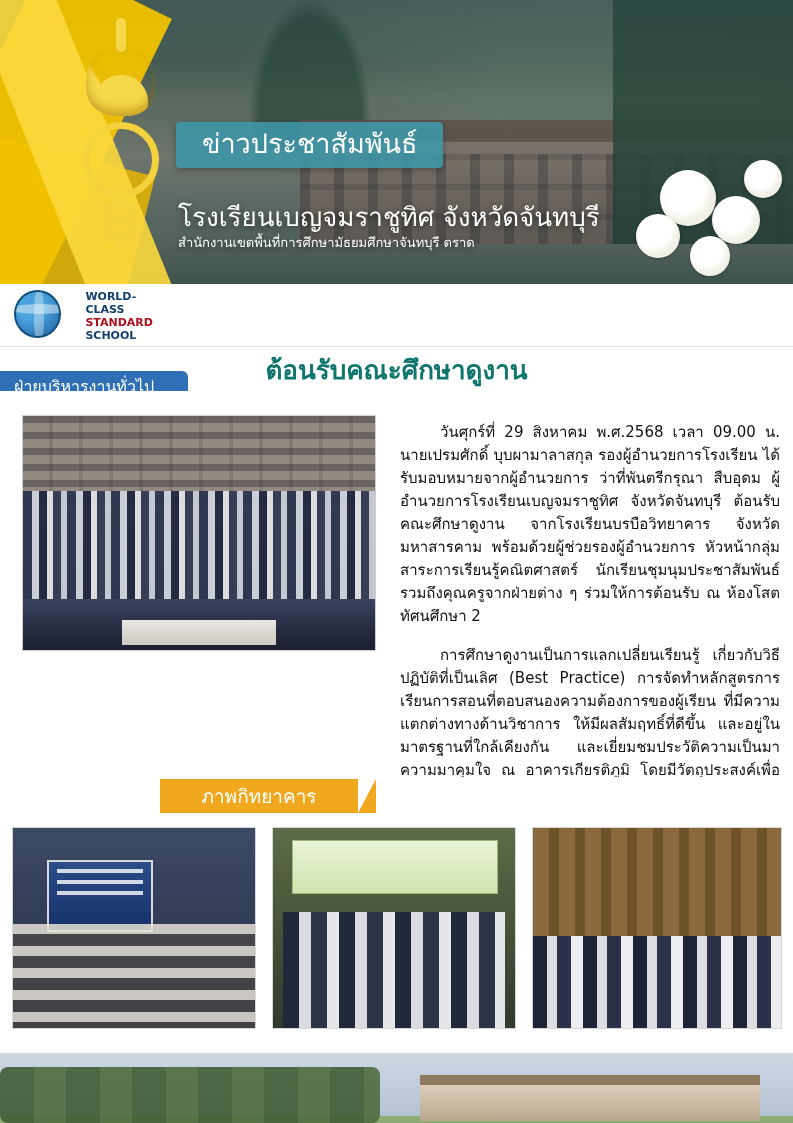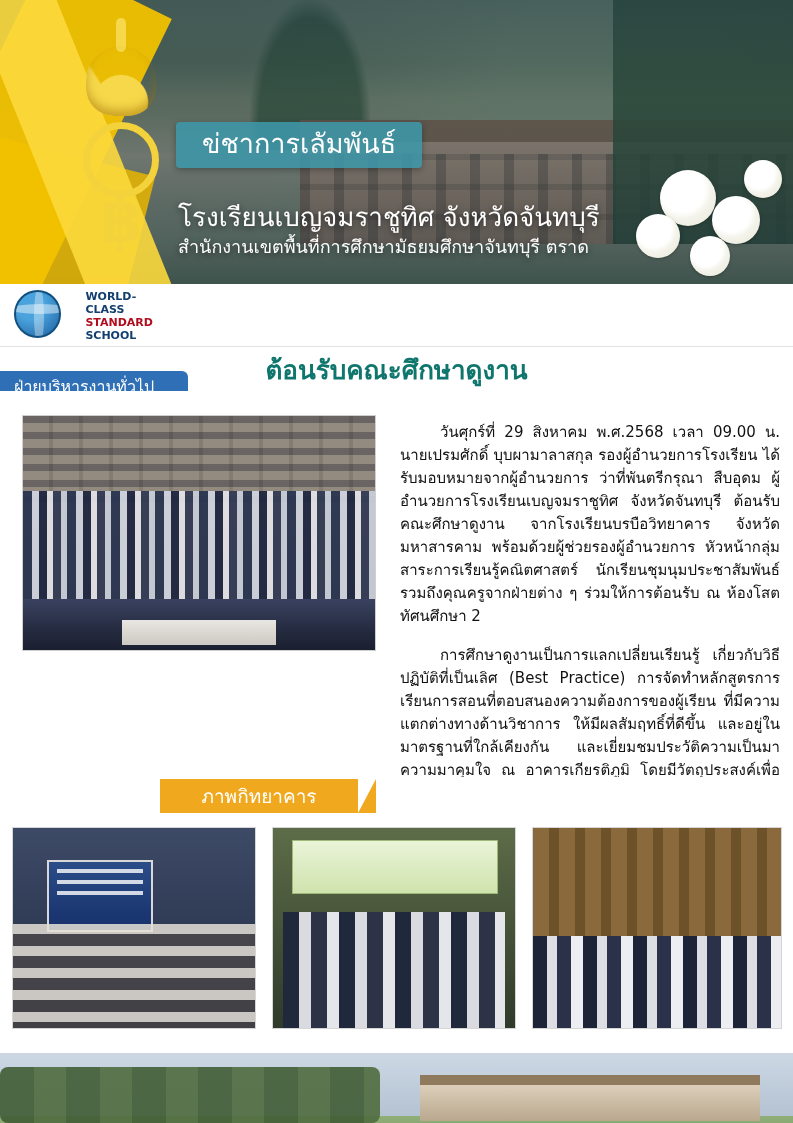--- a/index.html
+++ b/index.html
@@ -105,21 +105,21 @@
     color:#ffffff;font-size:27px;line-height:30px;
     box-shadow:0 2px 6px rgba(0,0,0,.3);
   }
   .title-school{
     position:absolute;left:178px;top:196px;
     color:#ffffff;font-size:26px;font-weight:normal;
     text-shadow:0 2px 6px rgba(0,0,0,.55);
   }
   .title-office{
     position:absolute;left:178px;top:232px;
-    color:#ffffff;font-size:18px;
+    color:#ffffff;font-size:13px;
     text-shadow:0 2px 6px rgba(0,0,0,.55);
   }
   .flower{
     position:absolute;border-radius:50%;
     background:radial-gradient(circle at 40% 35%, #ffffff 0 45%, #f3f3ea 60%, #e6e6d8 100%);
     box-shadow:0 1px 3px rgba(0,0,0,.25);
   }
   .fl1{left:660px;top:170px;width:56px;height:56px;}
   .fl2{left:712px;top:196px;width:48px;height:48px;}
   .fl3{left:636px;top:214px;width:44px;height:44px;}
@@ -299,21 +299,21 @@
       <div class="ring"></div>
       <div class="swirl">฿</div>
     </div>
 
     <div class="flower fl5"></div>
     <div class="flower fl1"></div>
     <div class="flower fl2"></div>
     <div class="flower fl3"></div>
     <div class="flower fl4"></div>
 
-    <div class="title-badge">ข่ชาการเลัมพันธ์</div>
+    <div class="title-badge">ข่าวประชาสัมพันธ์</div>
     <div class="title-school">โรงเรียนเบญจมราชูทิศ จังหวัดจันทบุรี</div>
     <div class="title-office">สำนักงานเขตพื้นที่การศึกษามัธยมศึกษาจันทบุรี ตราด</div>
   </div>
 
   <div class="stdbar">
     <div class="wcs-logo">
       <div class="globe"></div>
       <div class="wcs-text">
         <div class="l1">WORLD-CLASS</div>
         <div class="l2">STANDARD</div>

